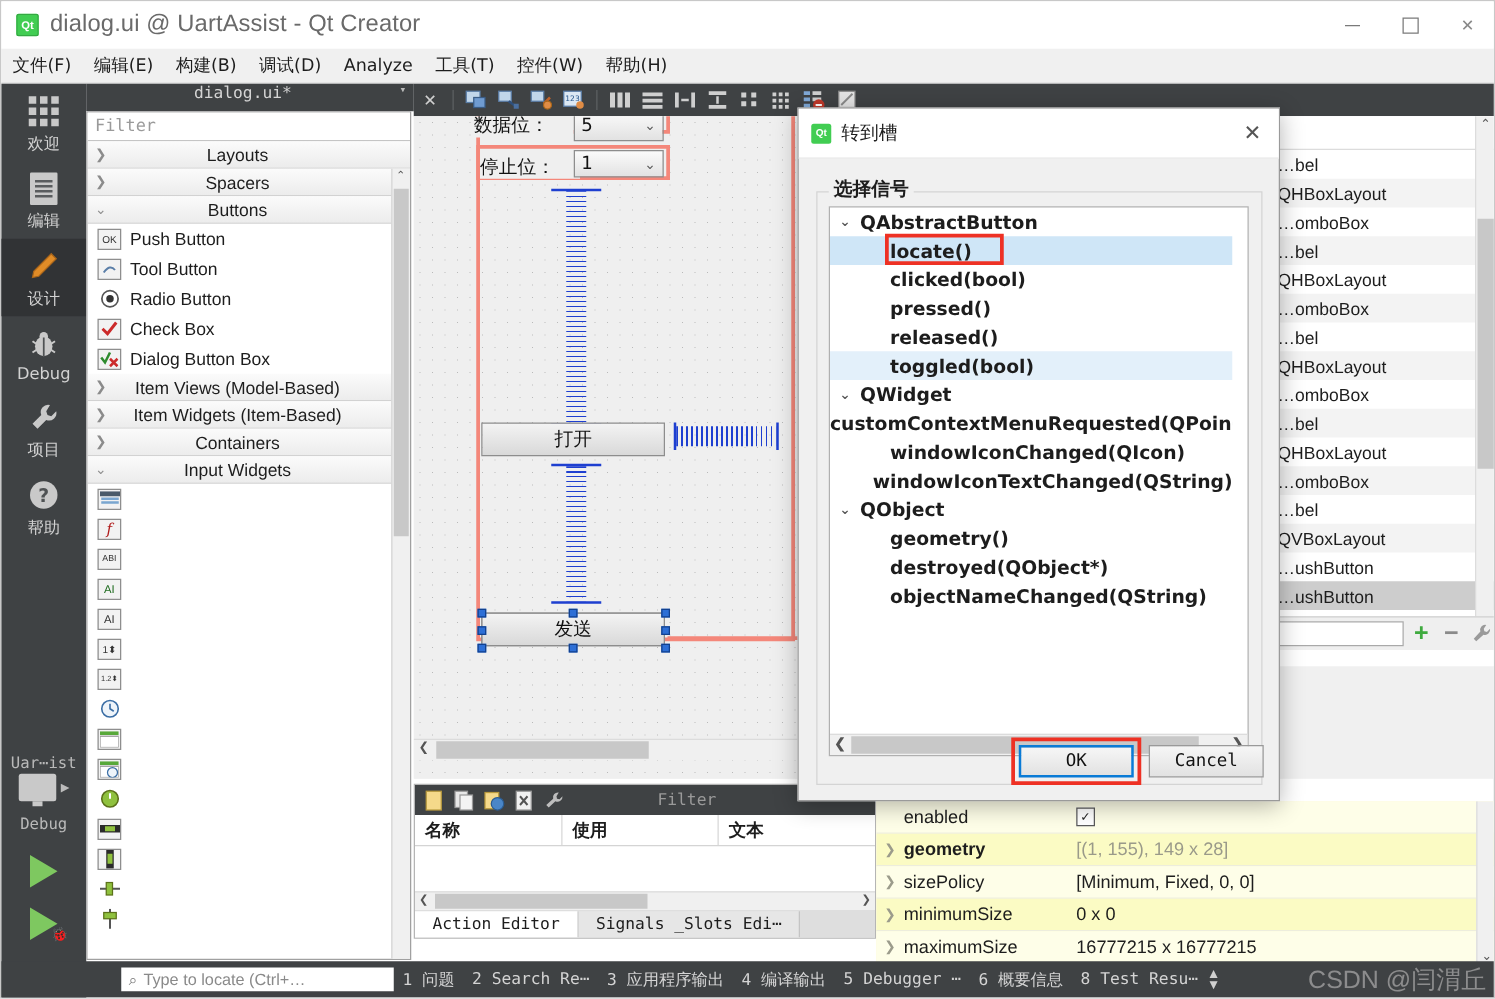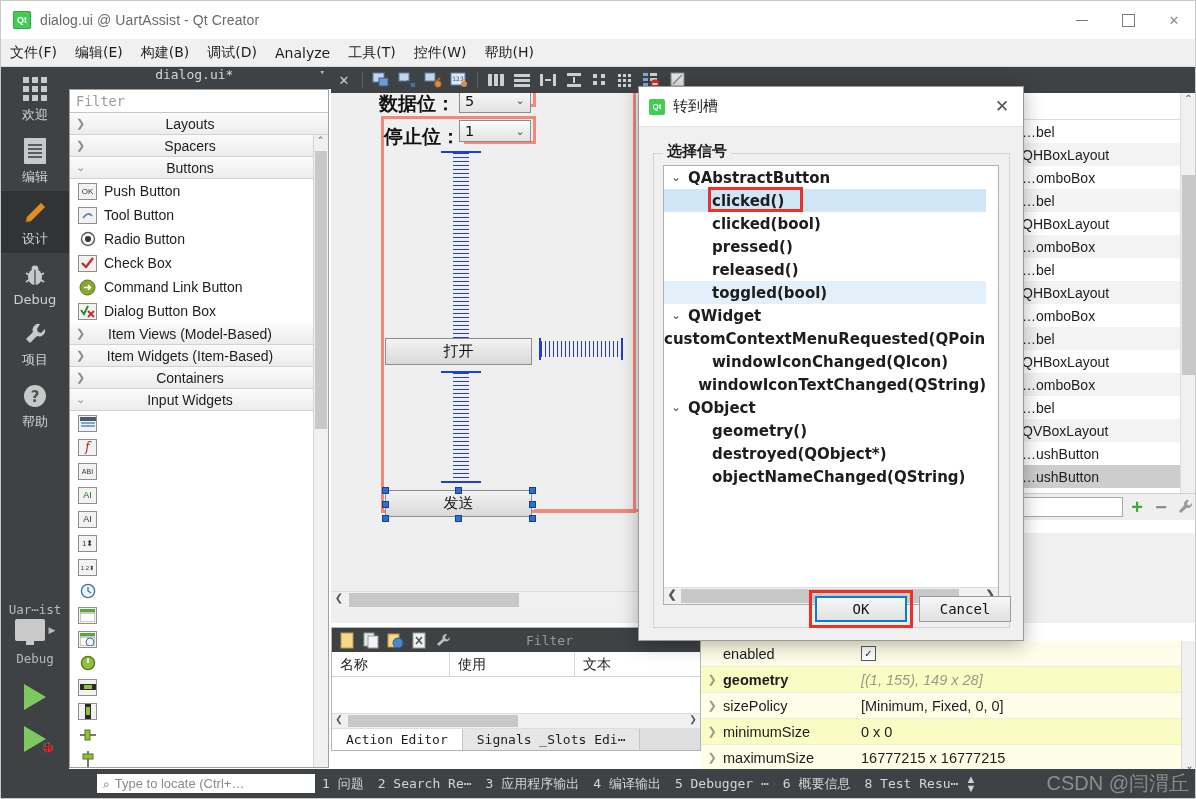--- a/index.html
+++ b/index.html
@@ -26,21 +26,21 @@
     box-sizing: border-box;
   }
   .title-icon {
     width: 18px; height: 18px; margin-left: 12px; margin-right: 9px;
     background: #41cd52; border-radius: 2px;
     color: #ffffff; font-size: 9px; font-weight: bold;
     display: flex; align-items: center; justify-content: center;
     box-shadow: inset 0 0 0 1px #35a843;
   }
   .title-text {
-    font-size: 14px; color: #6a6a6a; letter-spacing: 0.1px;
+    font-size: 19px; color: #6a6a6a; letter-spacing: 0.1px;
   }
   .winbtns { margin-left: auto; display: flex; height: 38px; }
   .winbtn {
     width: 46px; height: 38px; display: flex; align-items: center; justify-content: center;
     color: #8a8a8a; font-size: 13px;
   }
   .wb-min { width: 12px; height: 1px; background: #7a7a7a; }
   .wb-max { width: 11px; height: 11px; border: 1px solid #7a7a7a; }
 
   
@@ -163,23 +163,22 @@
   .redbox { position:absolute; border: 3px solid #f4877a; box-sizing: border-box; }
   .qcombo {
     position: absolute; background: linear-gradient(#fbfbfb,#e2e2e2);
     border: 1px solid #8d8d8d; box-sizing: border-box;
     display: flex; align-items: center; font-size: 14.5px; color:#111;
     font-family:"DejaVu Sans", sans-serif;
   }
   .qcombo .cval { padding-left: 5px; flex:1; }
   .qcombo .carrow { width: 20px; text-align:center; color:#555; font-size:11px; }
   .flabel {
-    position:absolute; font-size: 19px; color:#111; font-family:"DejaVu Sans", sans-serif;
+    position:absolute; font-size: 15px; color:#111; font-family:"DejaVu Sans", sans-serif;
     background: #efefef;
-    font-weight: bold;
   }
   .qbtn {
     position:absolute; background: linear-gradient(#f3f3f3,#d9d9d9);
     border: 1px solid #8d8d8d; box-sizing:border-box;
     display:flex; align-items:center; justify-content:center;
     font-size: 15px; color:#111; font-family:"DejaVu Sans", sans-serif;
   }
   .vspring { position:absolute; }
   .vspring .cap { position:absolute; left:0; width:100%; height:2px; background:#1e3fd0; }
   .vspring .coil {
@@ -230,21 +229,21 @@
   }
   .ae-ico { width: 22px; height: 20px; display:flex; align-items:center; justify-content:center; margin-right:2px;}
   .ae-filter {
     margin-left: 70px; width: 170px; height:18px; background:#3f4244; color:#9a9a9a;
     font-size: 13px; font-family:"DejaVu Sans Mono", monospace; display:flex; align-items:center;
   }
   .ae-cols {
     height: 24px; display:flex; align-items:center; background:#fff;
     border-bottom: 1px solid #d4d4d4; font-size: 14px; color:#1d1d1d;
   }
-  .ae-col { padding-left: 8px; border-right: 1px solid #d8d8d8; height:24px; line-height:24px; box-sizing:border-box;}
+  .ae-col { padding-left: 8px; border-right: 1px solid #d8d8d8; height:24px; line-height:24px; box-sizing:border-box;font-weight:bold;}
   .ae-hscroll {
     position:absolute; left:0; bottom:22px; width:368px; height:14px; background:#f0f0f0;
     border-top:1px solid #dcdcdc;
   }
   .ae-hscroll .thumb{ position:absolute; top:1px; height:12px; background:#c8c8c8;}
   .ae-hscroll .arr{ position:absolute; top:0; width:14px; height:13px; text-align:center; font-size:9px; color:#555;}
   .ae-tabs {
     position:absolute; left:0; bottom:0; width:368px; height:22px;
     background:#dedede; display:flex; align-items:flex-end;
   }
@@ -263,21 +262,21 @@
   .pe-row {
     height: 25px; display:flex; align-items:center; font-size:14.5px; color:#1d1d1d;
     border-bottom: 1px solid #ededdd;
   }
   .pe-row.alt { background: #fefee8; }
   .pe-row.hi  { background: #fbfbc4; }
   .pe-arrow { width: 22px; text-align:center; color:#9b9b8b; font-size:11px; }
   .pe-name { width: 134px; }
   .pe-name.bold { font-weight: bold; }
   .pe-val { flex:1; padding-left: 4px; }
-  .pe-val.grey { color:#9a9a8a;font-style:italic; }
+  .pe-val.grey { color:#9a9a8a; }
   .pe-chk { width:13px; height:13px; border:1px solid #5a5a5a; background:#fff;
             display:flex; align-items:center; justify-content:center; font-size:10px; color:#222; }
   .pe-scroll { position:absolute; right:0; top:0; width:15px; height:130px; background:#f0f0f0; border-left:1px solid #dcdcdc;}
 
   
   .statusbar {
     position: absolute; left: 0; bottom: 0; width: 1196px; height: 29px;
     background: #3f4244; display:flex; align-items:center;
   }
   .locator {
@@ -619,29 +618,20 @@
           </span>
         <span>Radio Button</span>
       </div>
       <div class="wb-row">
         <span class="wb-ico">
             <svg width="14" height="12">
               <path d="M1 6 L5 10 L12 1" stroke="#cc2b2b" stroke-width="2.4" fill="none"></path>
             </svg>
           </span>
         <span>Check Box</span>
-      </div>
-      <div class="wb-row">
-        <span class="wb-ico noborder">
-            <svg width="17" height="17">
-              <circle cx="8.5" cy="8.5" r="7.5" fill="#8aa82e" stroke="#5c7219"></circle>
-              <path d="M5 8.5 L11 8.5 M9 6 L11.5 8.5 L9 11" stroke="#fff" stroke-width="1.6" fill="none"></path>
-            </svg>
-          </span>
-        <span>Command Link Button</span>
       </div>
       <div class="wb-row">
         <span class="wb-ico">
             <svg width="15" height="13">
               <path d="M1 5 L4 9 L8 1" stroke="#2e8b2e" stroke-width="2" fill="none"></path>
               <path d="M8 6 L14 12 M14 6 L8 12" stroke="#cc2b2b" stroke-width="2"></path>
             </svg>
           </span>
         <span>Dialog Button Box</span>
       </div>
@@ -1005,21 +995,21 @@
       <div class="gb-legend">选择信号</div>
 
       <div class="tree">
         <div class="tree-inner">
           <div class="t-row">
             <span class="t-chev">⌄</span>
             <span>QAbstractButton</span>
           </div>
           <div class="t-row sel">
             <span class="t-indent"></span>
-            <span>clicked()</span>
+            <span>locate()</span>
           </div>
           <div class="t-row">
             <span class="t-indent"></span>
             <span>clicked(bool)</span>
           </div>
           <div class="t-row">
             <span class="t-indent"></span>
             <span>pressed()</span>
           </div>
           <div class="t-row">

